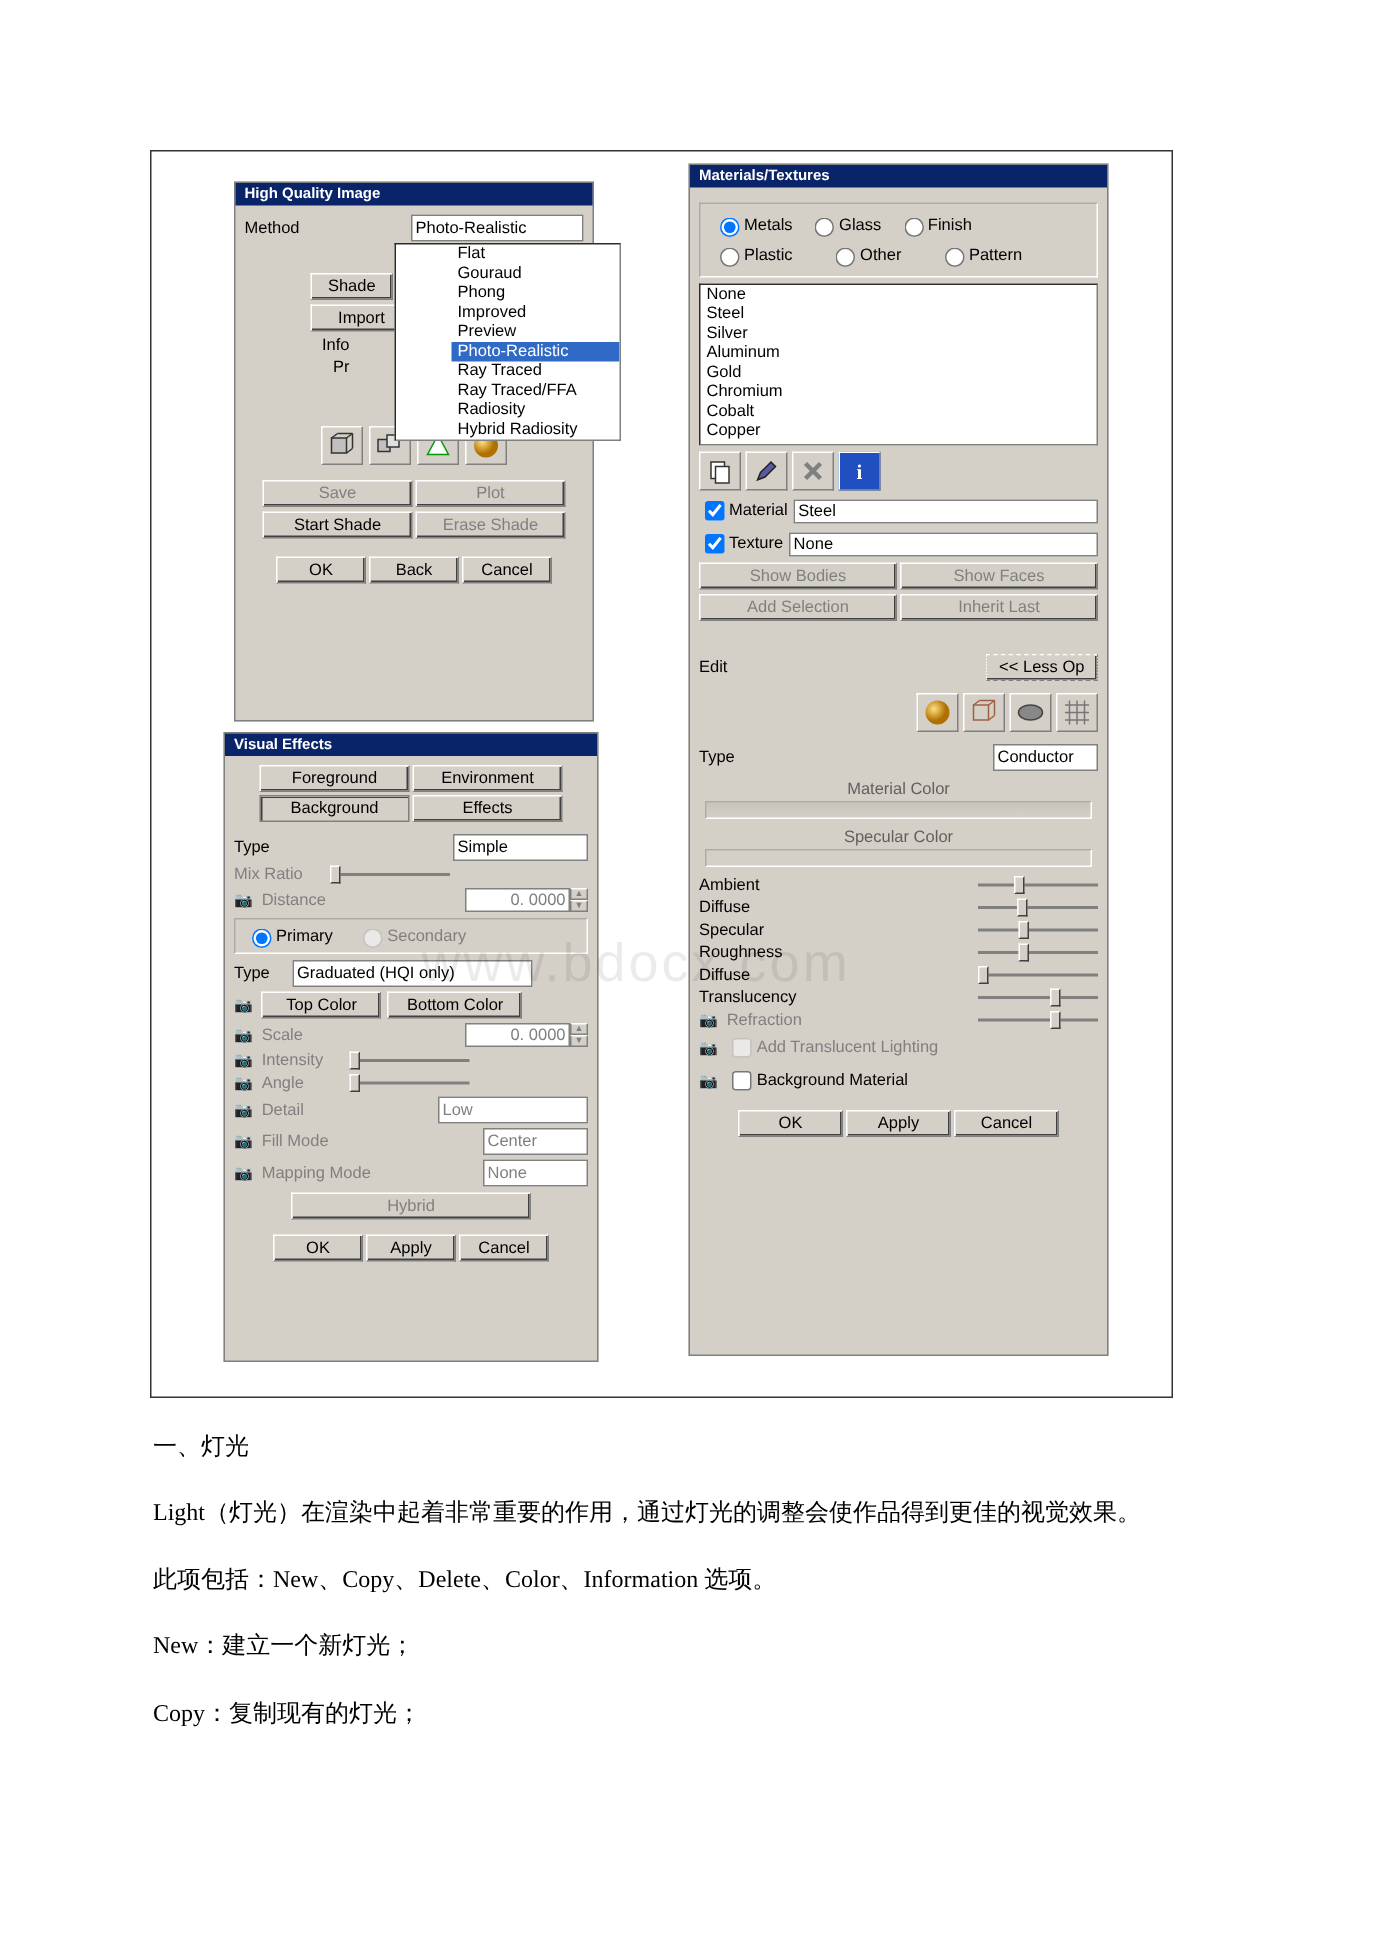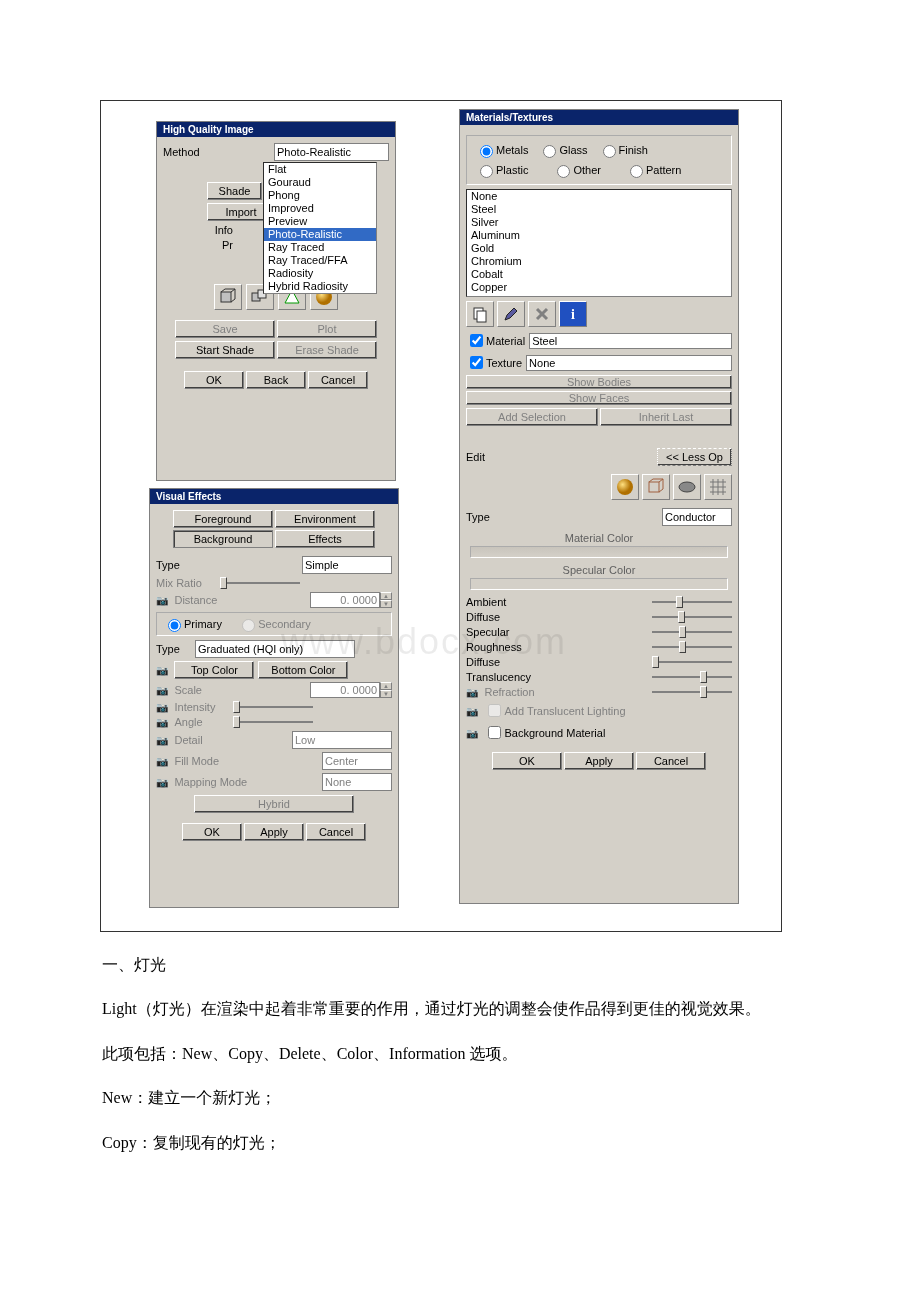--- a/index.html
+++ b/index.html
@@ -206,21 +206,21 @@
       <div class="panel-title">High Quality Image</div>
       <div class="panel-body" style="height:340px;">
         <div class="hqi-row">
           <span class="lbl" style="width:52px;">Method</span>
           <span style="flex:1"></span>
           <input class="combo" style="width: 115px;" readonly="" value="Photo-Realistic">
         </div>
 
         <div style="position:relative;">
           <div style="position:absolute; right:37px; top:-2px; font-size:11px;">S</div>
-          <div class="listbox" style="position:absolute; left:100px; top:-2px; width:112px; height:130px; z-index:5;">
+          <div class="listbox" style="position:absolute; left:100px; top:-2px; width:112px; height:130px; z-index:5;padding-left:37px;">
             <div class="item">Flat</div>
             <div class="item">Gouraud</div>
             <div class="item">Phong</div>
             <div class="item">Improved</div>
             <div class="item">Preview</div>
             <div class="item sel">Photo-Realistic</div>
             <div class="item">Ray Traced</div>
             <div class="item">Ray Traced/FFA</div>
             <div class="item">Radiosity</div>
             <div class="item">Hybrid Radiosity</div>
@@ -458,21 +458,21 @@
 
         <div class="hqi-row">
           <label><input type="checkbox" class="chk" checked="" style=""><span class="lbl">Material</span></label>
           <input class="text-input" style="flex: 1 1 0%;" readonly="" value="Steel">
         </div>
         <div class="hqi-row">
           <label><input type="checkbox" class="chk" checked="" style=""><span class="lbl">Texture</span></label>
           <input class="text-input" style="flex: 1 1 0%;" readonly="" value="None">
         </div>
 
-        <div class="group" style="margin-bottom:3px;flex-direction:column;">
+        <div class="group" style="margin-bottom:3px;">
           <div class="btn disabled" style="flex:1;">Show Bodies</div>
           <div class="btn disabled" style="flex:1;">Show Faces</div>
         </div>
         <div class="group" style="margin-bottom:6px;">
           <div class="btn disabled" style="flex:1;">Add Selection</div>
           <div class="btn disabled" style="flex:1;">Inherit Last</div>
         </div>
 
         <div>
           <div class="hqi-row" style="margin-top:22px;">

